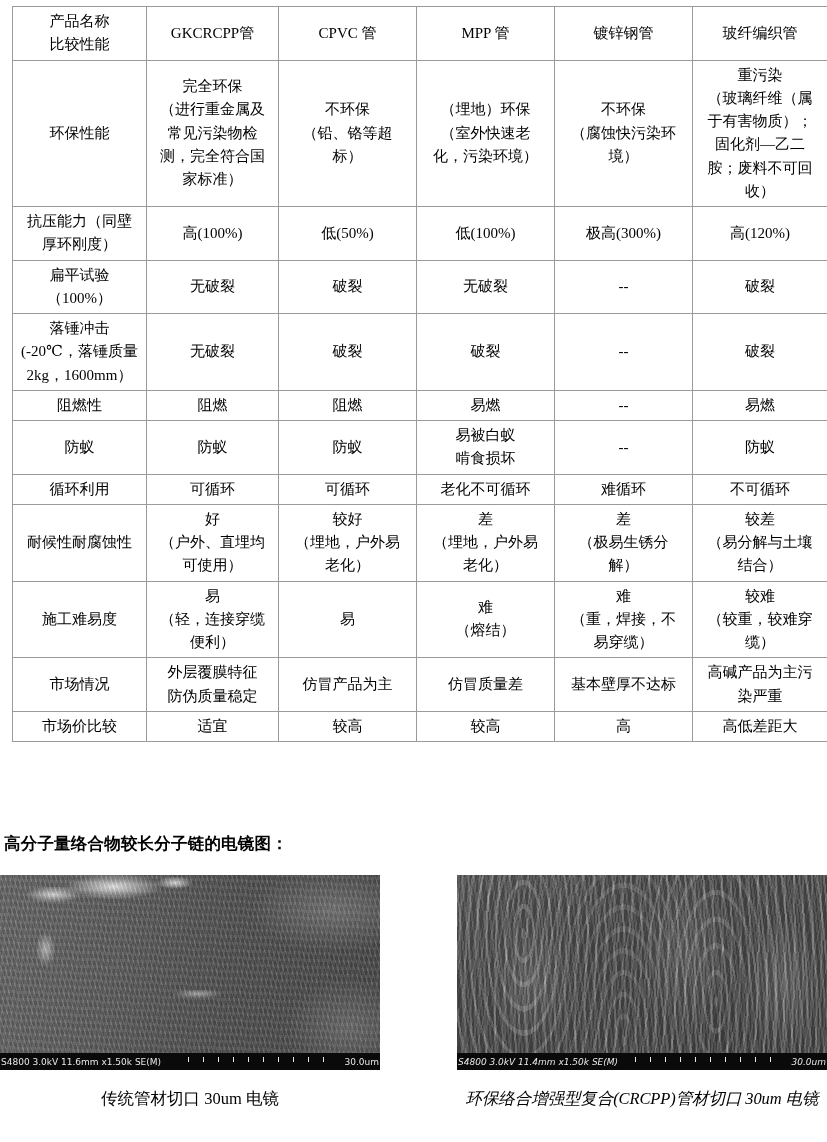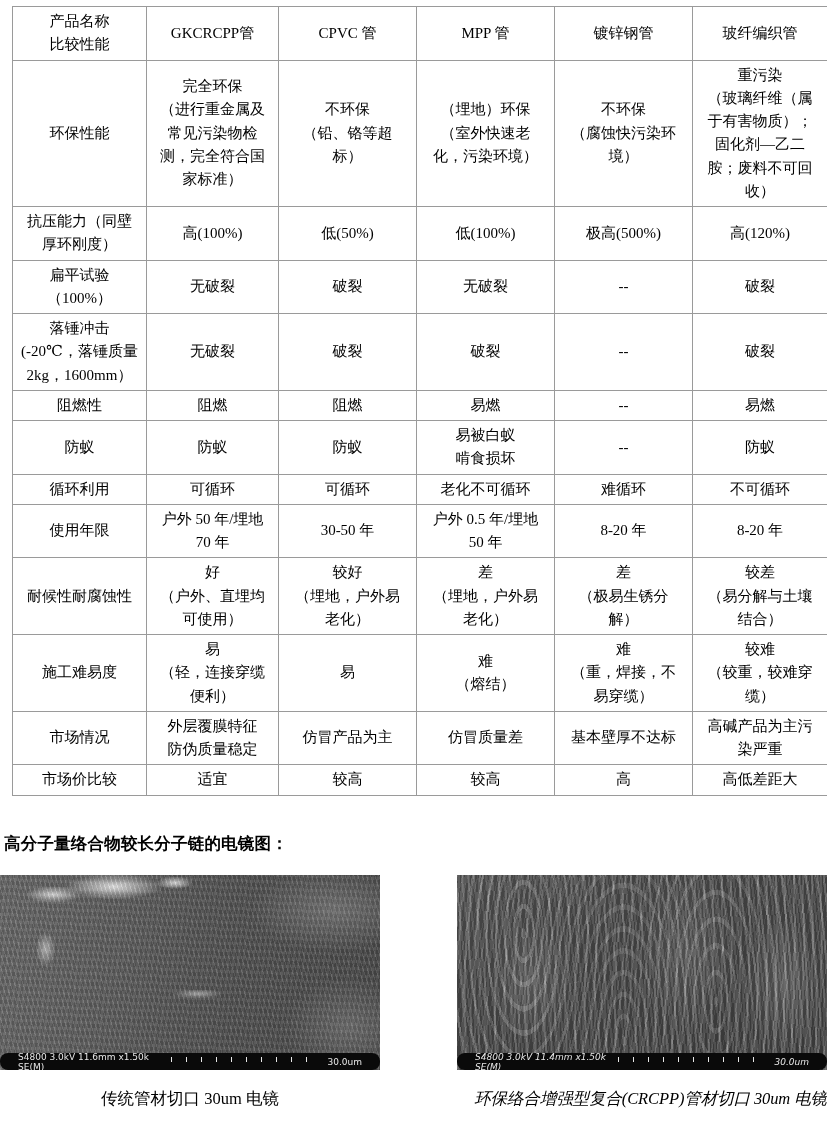--- a/index.html
+++ b/index.html
@@ -130,43 +130,42 @@
     position: absolute;
     left: 0; right: 0; bottom: 0;
     height: 17px;
     background: #0a0a0a;
     color: #e8e8e8;
     font-family: "DejaVu Sans", sans-serif;
     font-size: 9px;
     display: flex;
     align-items: center;
     justify-content: space-between;
-    padding: 0 18px;
+    padding: 0 1px;
     box-sizing: border-box;
-    border-radius: 8px;
   }
   .sem-bar .ruler {
     flex: 0 0 auto;
     width: 150px;
     height: 9px;
     margin-right: 6px;
     margin-left: auto;
     background-image: repeating-linear-gradient(90deg, #e8e8e8 0 1.5px, transparent 1.5px 15px);
     background-position: top left;
     background-repeat: repeat-x;
     background-size: 15px 5px;
   }
   .sem-caption {
     margin-top: 18px;
     text-align: center;
     font-size: 16.5px;
     font-family: "Liberation Serif", "DejaVu Serif", serif;
     white-space: nowrap;
   }
-  .fig-right .sem-caption { letter-spacing: -0.1px; text-align: right; }
+  .fig-right .sem-caption { letter-spacing: -0.1px; }
 </style>
 </head>
 <body>
 
 <div class="page">
 
   <table class="cmp-table">
     <colgroup>
       <col class="col-a">
         <col class="col-b">
@@ -211,21 +210,21 @@
 胺；废料不可回
 收）</td>
       </tr>
 
       <tr>
         <td class="multiline">抗压能力（同壁
 厚环刚度）</td>
         <td class="multiline">高(100%)</td>
         <td class="multiline">低(50%)</td>
         <td class="multiline">低(100%)</td>
-        <td class="multiline">极高(500%)</td>
+        <td class="multiline">极高(300%)</td>
         <td class="multiline">高(120%)</td>
       </tr>
 
       <tr>
         <td class="multiline">扁平试验
 （100%）</td>
         <td class="multiline">无破裂</td>
         <td class="multiline">破裂</td>
         <td class="multiline">无破裂</td>
         <td class="multiline">--</td>
@@ -264,30 +263,20 @@
 
       <tr>
         <td class="multiline">循环利用</td>
         <td class="multiline">可循环</td>
         <td class="multiline">可循环</td>
         <td class="multiline">老化不可循环</td>
         <td class="multiline">难循环</td>
         <td class="multiline">不可循环</td>
       </tr>
 
-      <tr>
-        <td class="multiline">使用年限</td>
-        <td class="multiline">户外 50 年/埋地
-70 年</td>
-        <td class="multiline">30-50 年</td>
-        <td class="multiline">户外 0.5 年/埋地
-50 年</td>
-        <td class="multiline">8-20 年</td>
-        <td class="multiline">8-20 年</td>
-      </tr>
 
       <tr>
         <td class="multiline">耐候性耐腐蚀性</td>
         <td class="multiline">好
 （户外、直埋均
 可使用）</td>
         <td class="multiline">较好
 （埋地，户外易
 老化）</td>
         <td class="multiline">差

